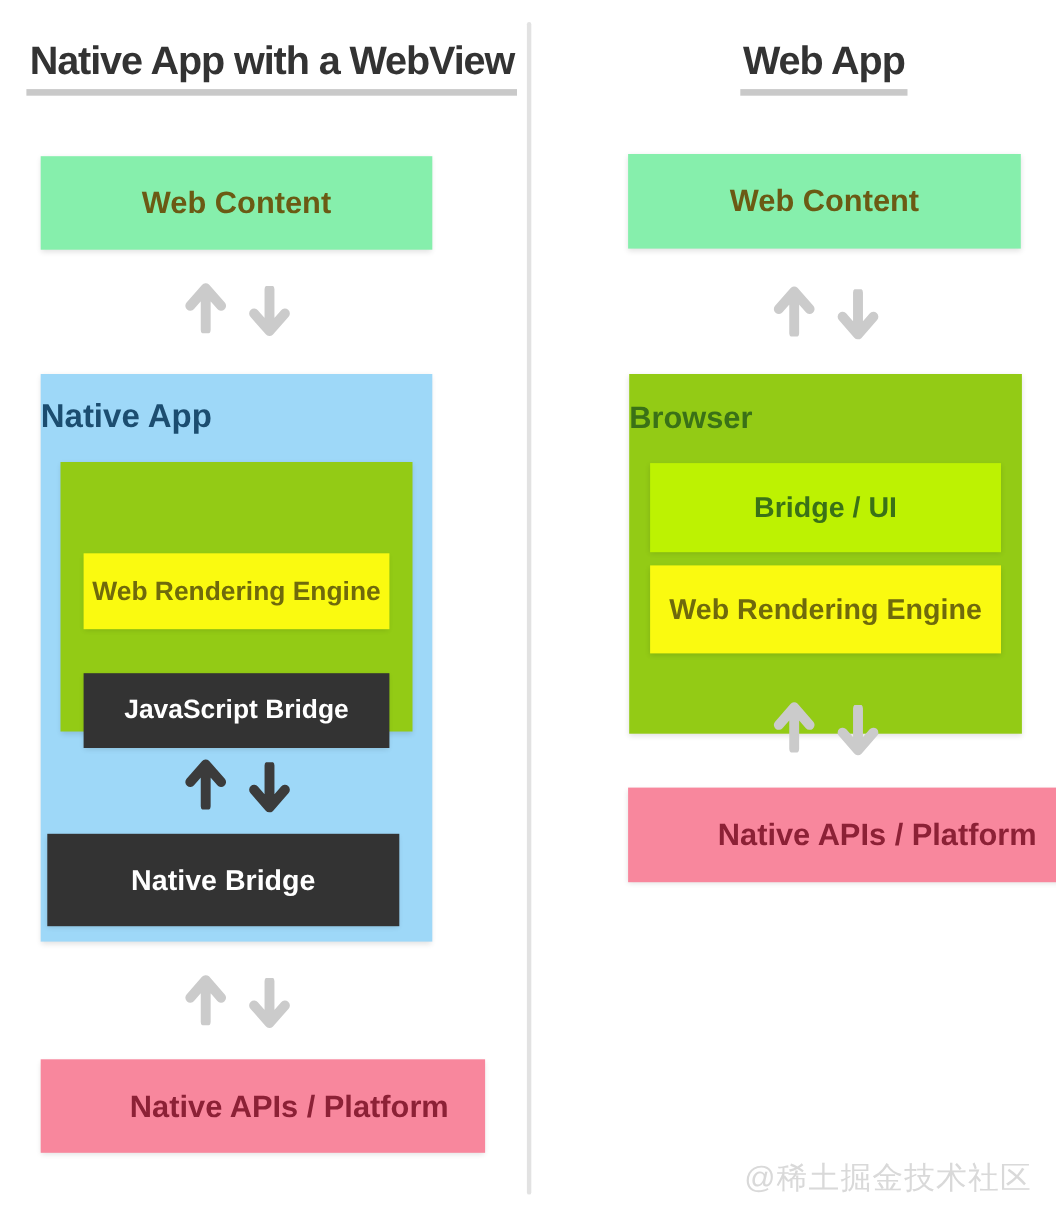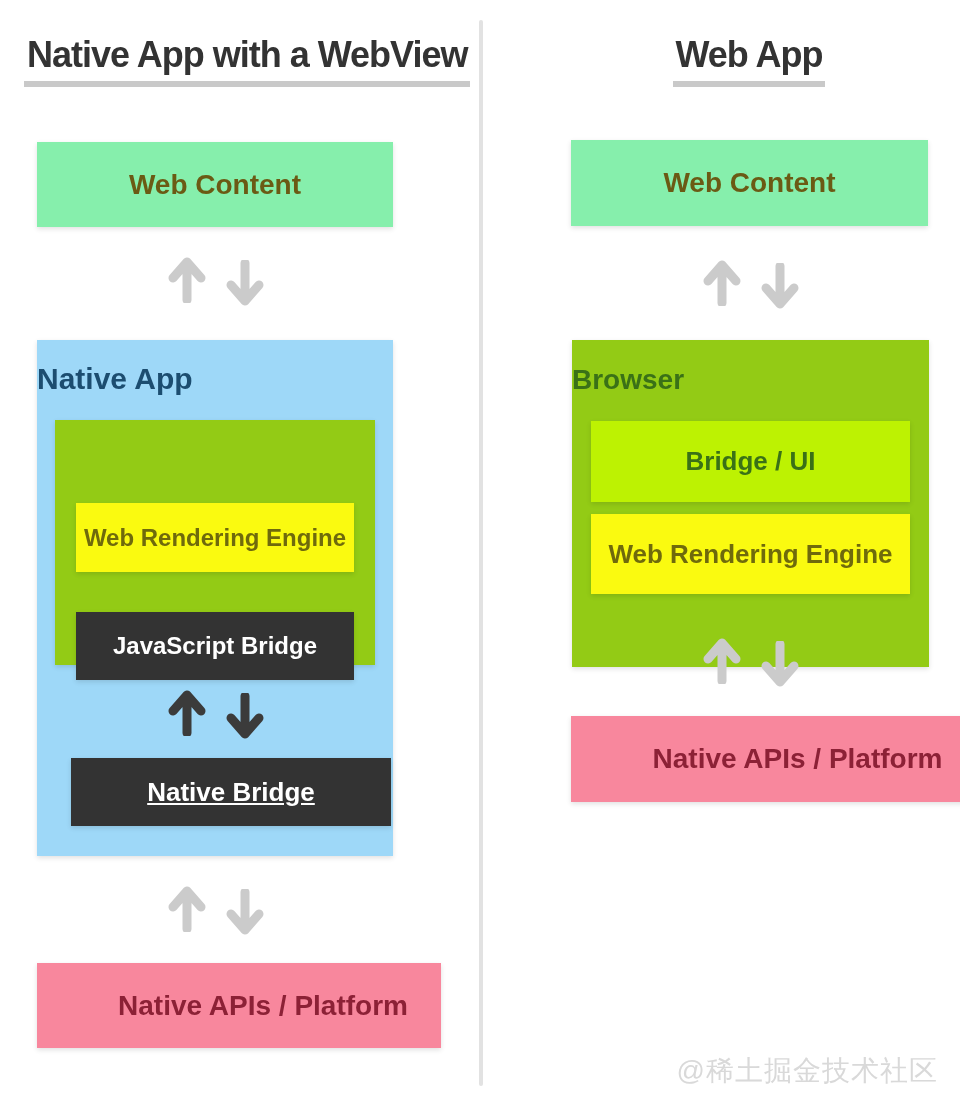--- a/index.html
+++ b/index.html
@@ -107,21 +107,21 @@
     <path d="M20 47 V12 M6 25 L20 9 L34 25" fill="none" stroke="currentColor" stroke-width="9" stroke-linecap="round" stroke-linejoin="round"></path>
   </svg>
 </span>
       <span class="arrow-slot-down down-offset">
   <svg width="40" height="50" viewBox="0 0 40 50" aria-hidden="true">
     <path d="M20 3 V38 M6 25 L20 41 L34 25" fill="none" stroke="currentColor" stroke-width="9" stroke-linecap="round" stroke-linejoin="round"></path>
   </svg>
 </span>
     </div>
 
-    <div class="box dark" style="left:34px;top:418px;width:320px;height:68px;font-size:26px;text-decoration:underline;">
+    <div class="box dark" style="left:6px;top:418px;width:320px;height:84px;font-size:26px;">
       <span>Native Bridge</span>
     </div>
   </div>
 
   <div class="arrow-pair arrow-gray" style="left:167px;top:882px;">
     <span class="arrow-slot-up">
   <svg width="40" height="50" viewBox="0 0 40 50" aria-hidden="true">
     <path d="M20 47 V12 M6 25 L20 9 L34 25" fill="none" stroke="currentColor" stroke-width="9" stroke-linecap="round" stroke-linejoin="round"></path>
   </svg>
 </span>

